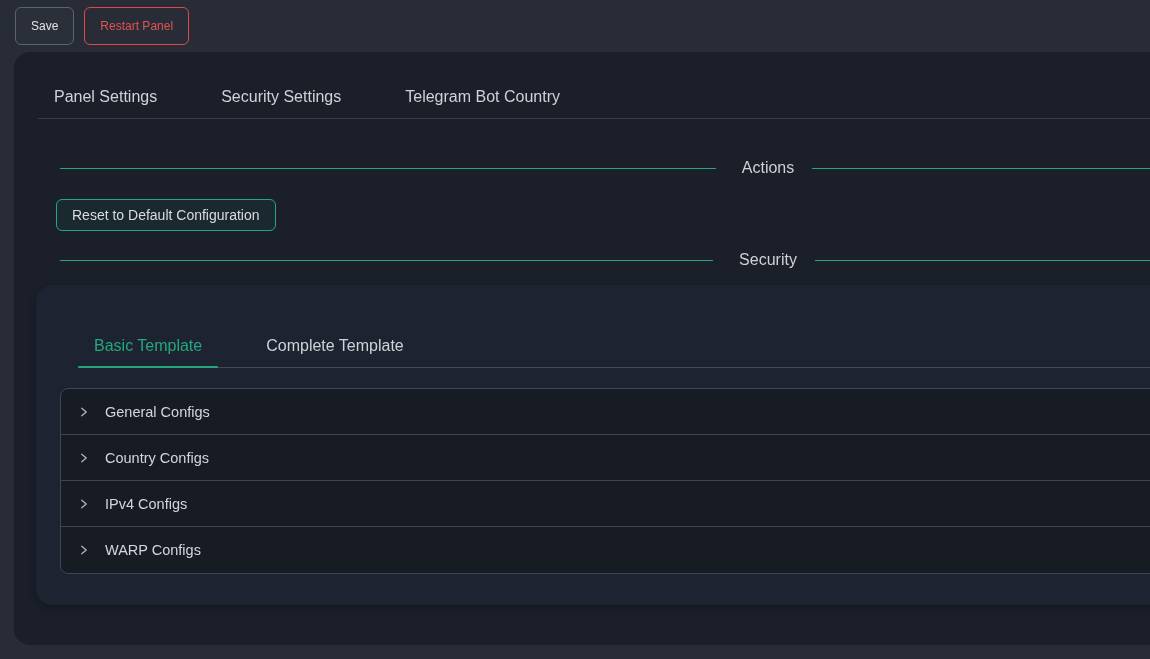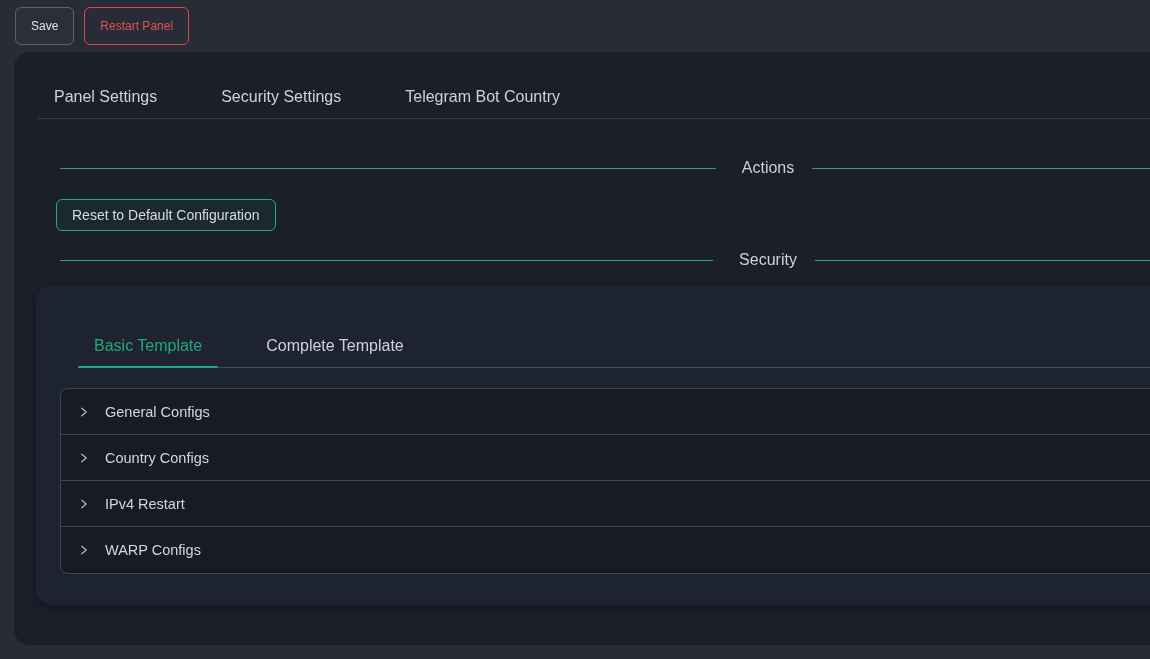--- a/index.html
+++ b/index.html
@@ -133,21 +133,21 @@
             </svg>
         </span>
         <span>Country Configs</span>
       </div>
       <div class="acc-row">
         <span class="chev">
           <svg viewBox="0 0 16 16" fill="none" stroke="currentColor" stroke-width="1.6" stroke-linecap="round" stroke-linejoin="round">
               <polyline points="5,3 11,8 5,13"></polyline>
             </svg>
         </span>
-        <span>IPv4 Restart</span>
+        <span>IPv4 Configs</span>
       </div>
       <div class="acc-row">
         <span class="chev">
           <svg viewBox="0 0 16 16" fill="none" stroke="currentColor" stroke-width="1.6" stroke-linecap="round" stroke-linejoin="round">
               <polyline points="5,3 11,8 5,13"></polyline>
             </svg>
         </span>
         <span>WARP Configs</span>
       </div>
     </div>

